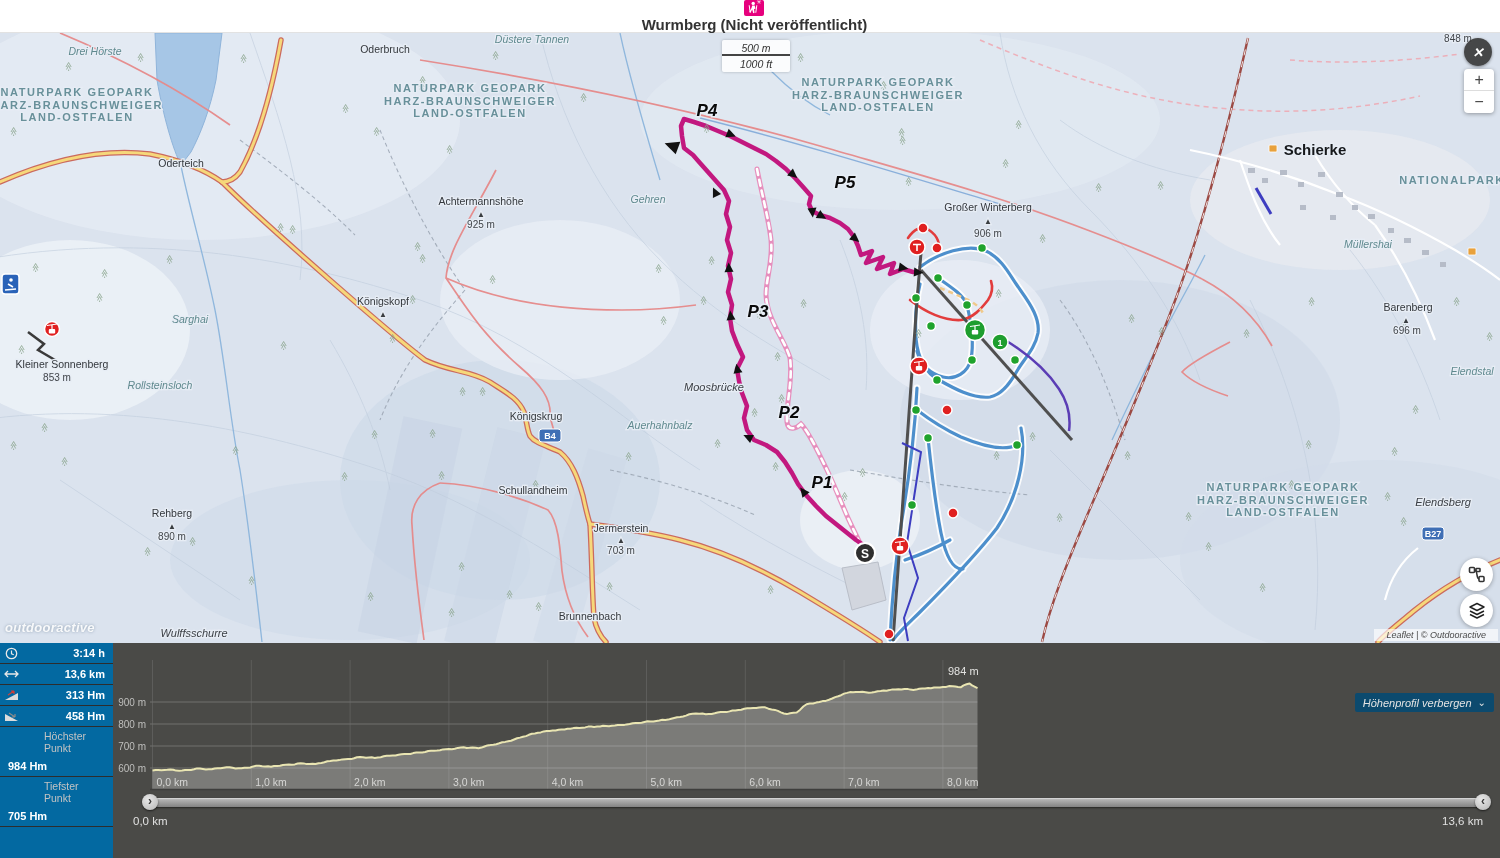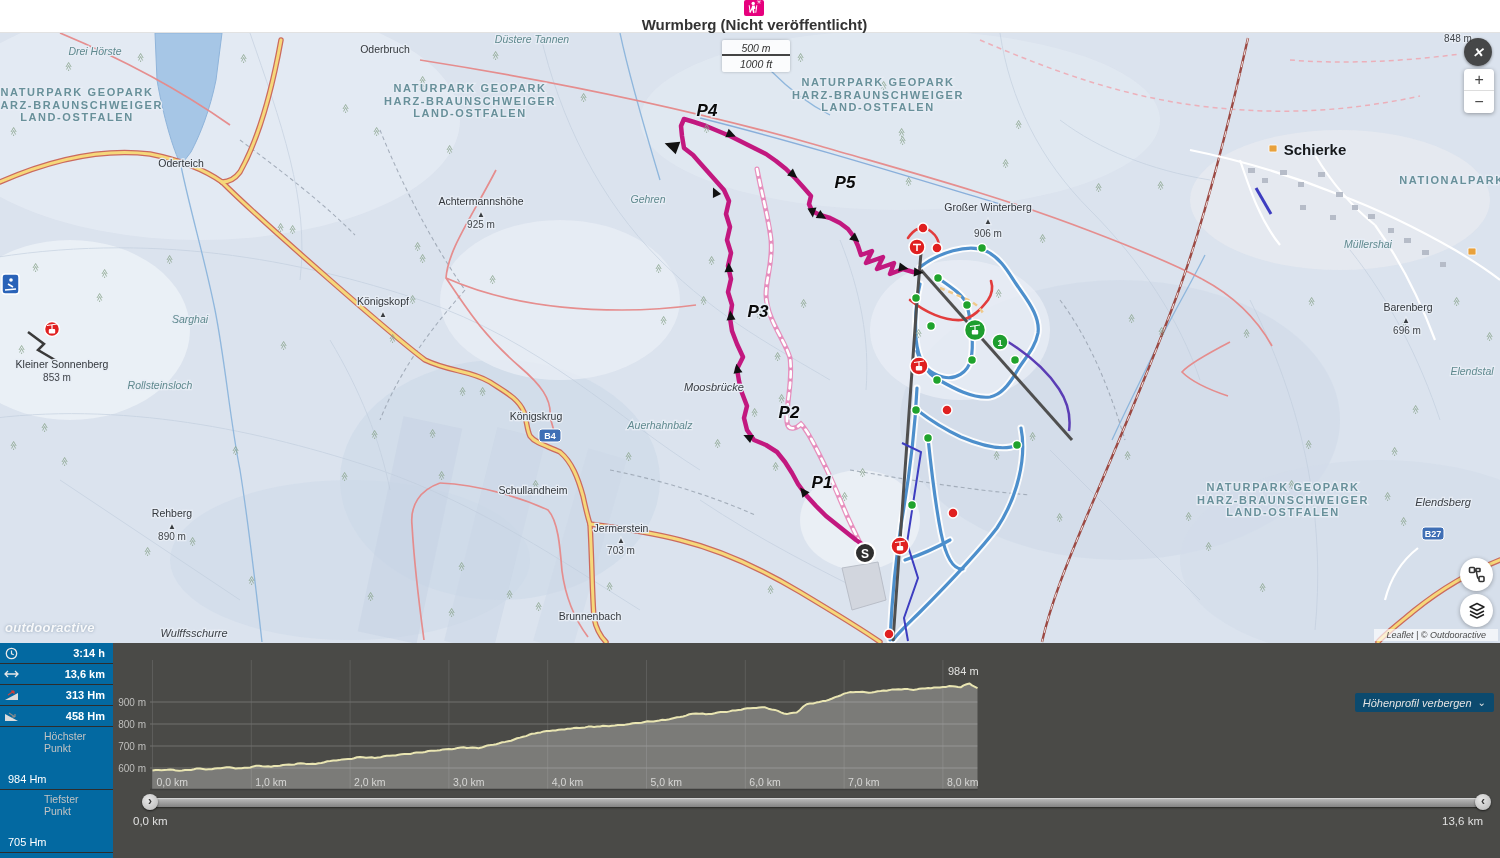--- a/index.html
+++ b/index.html
@@ -58,21 +58,21 @@
   .bottom { position:absolute; left:0; top:643px; width:1500px; height:215px; background:#4a4a47; z-index:20; }
   #chart-svg { position:absolute; left:0; top:0; }
 
   .stats { position:absolute; left:0; top:0; width:113px; height:215px; background:#0369a1; z-index:5;
            color:#fff; font-size:11px; }
   .stat-row { height:21px; display:flex; align-items:center; border-bottom:1px solid #2d2d2d; }
   .stat-row .sicon { width:22px; display:flex; justify-content:center; color:#e8e8e8; }
   .stat-row .sval { flex:1; text-align:right; padding-right:8px; font-weight:bold; }
   .extreme { padding:3px 8px 4px 8px; border-bottom:1px solid #2d2d2d; }
   .extreme .elabel { color:#c3c3c3; font-size:10.5px;margin-left:36px; }
-  .extreme .eval { font-weight:normal; font-size:11px; margin-top:19px; }
+  .extreme .eval { font-weight:bold; font-size:11px; margin-top:6px; }
 
   .profile-toggle { position:absolute; right:6px; top:2px; height:19px; background:#0c4a6e; z-index:6;
                     color:#e3e3e3; font-size:11px; font-style:italic; display:flex; align-items:center;
                     padding:0 8px; border-radius:2px; cursor:pointer;margin-top:48px; }
   .profile-toggle .chev { margin-left:6px; font-style:normal; font-size:10px; }
 
   .slider-zone { position:absolute; left:0; top:150px; width:1500px; height:60px; z-index:6; }
   .slider-track { position:absolute; left:150px; top:5px; width:1333px; height:9px; border-radius:5px;
                   background:linear-gradient(#bdbdbd,#828282); box-shadow:inset 0 1px 1px rgba(255,255,255,.4),0 1px 2px rgba(0,0,0,.5); cursor:pointer; }
   .slider-handle { position:absolute; top:-4px; width:16px; height:16px; border-radius:50%;

